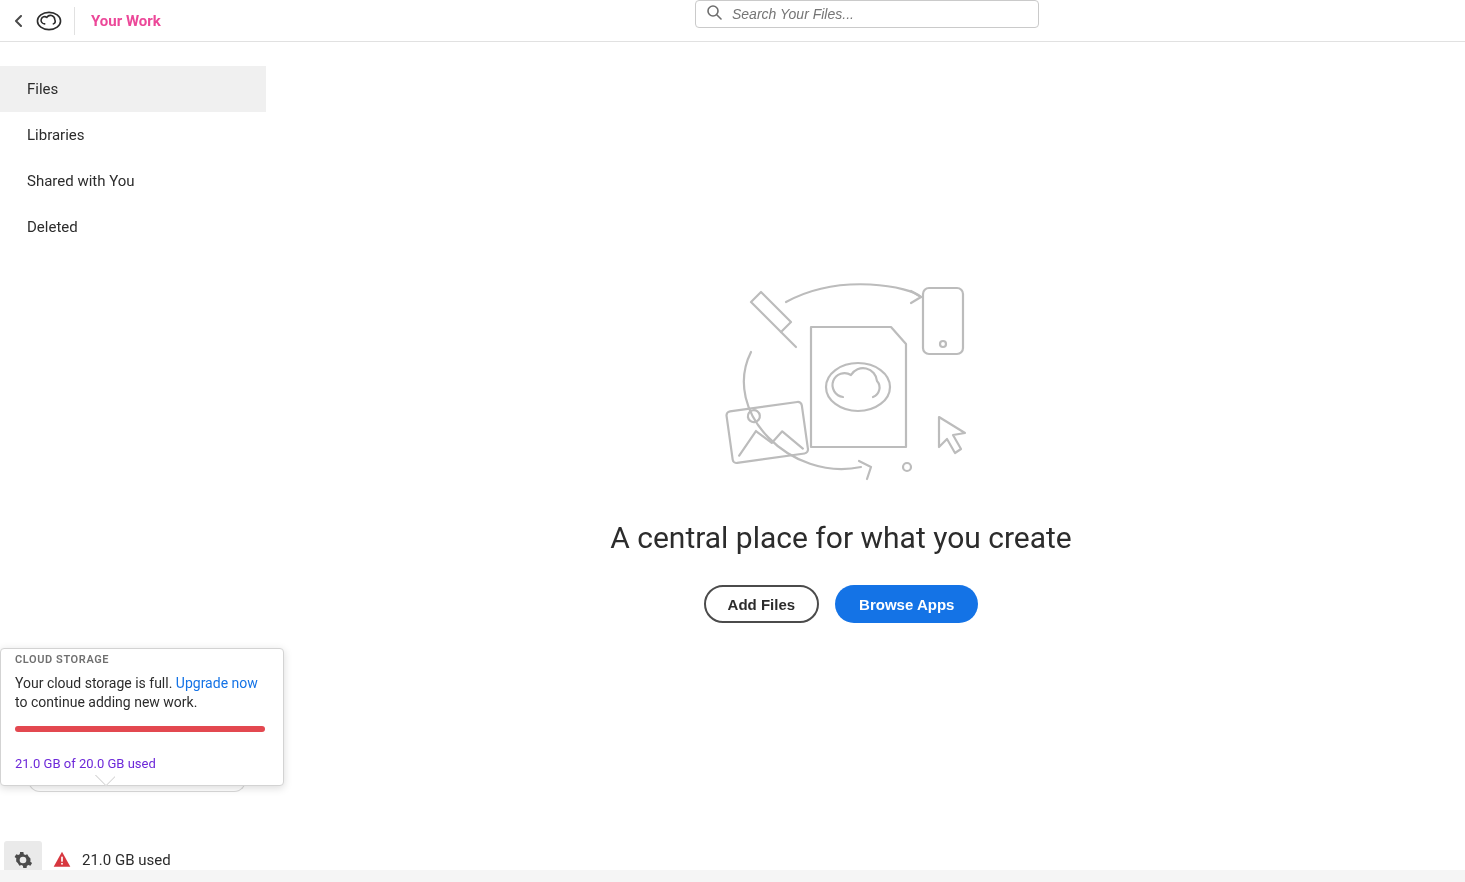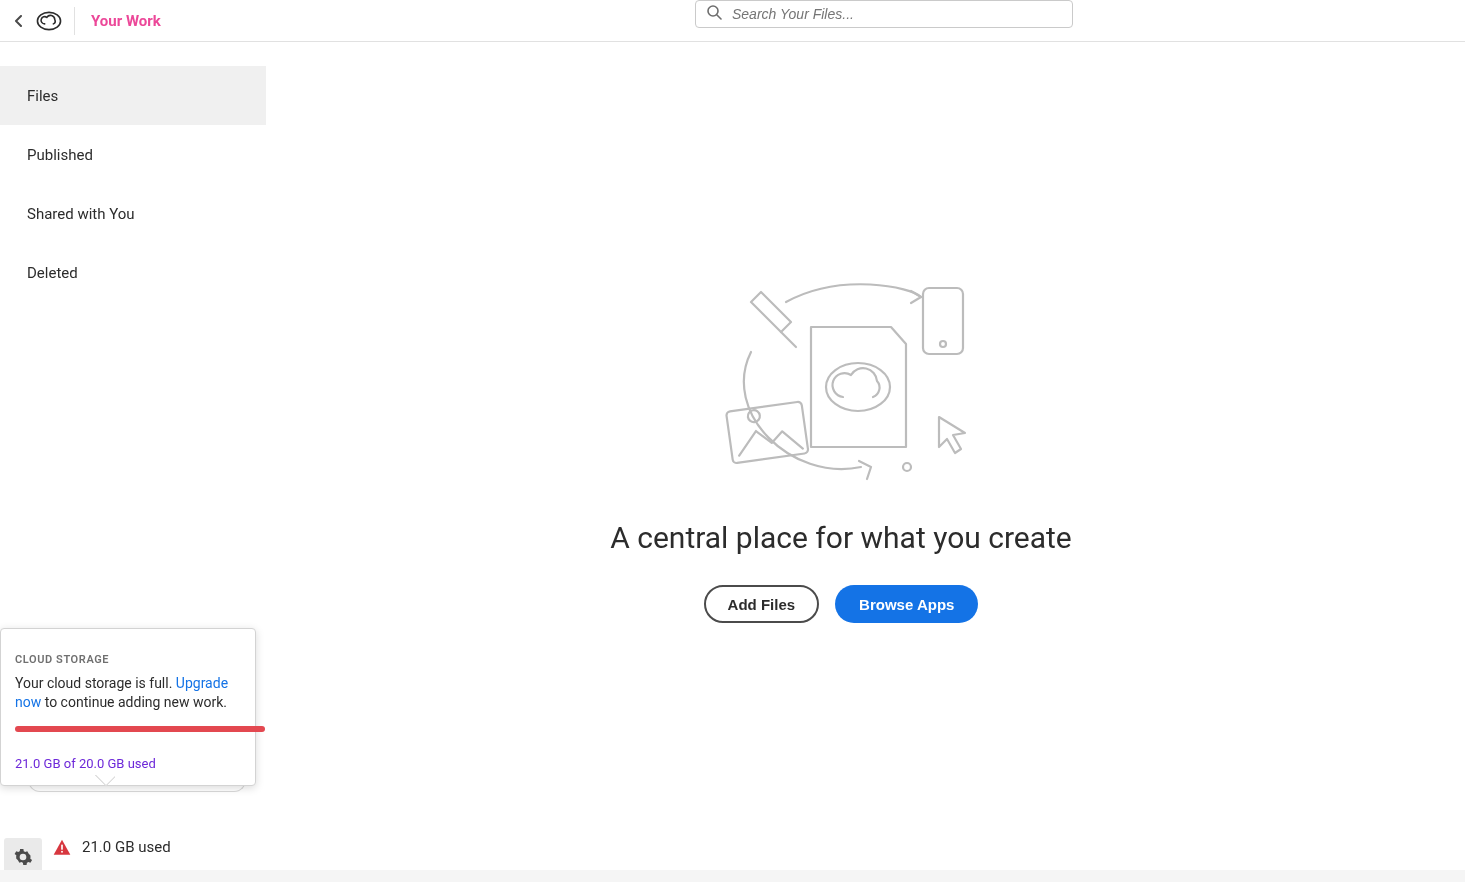--- a/index.html
+++ b/index.html
@@ -43,21 +43,21 @@
   .cc-logo{
     width:26px;height:26px;display:flex;align-items:center;justify-content:center;
     color:#2c2c2c;
   }
   .logo-divider{width:1px;height:28px;background:var(--border);margin:0 10px 0 6px}
   .page-title{font-size:15px;font-weight:700;color:#ec4899}
 
   .search-wrap{
     position:absolute;
     left:695px; top:0;
-    height:28px; width:378px;
+    height:28px; width:344px;
     border:1px solid #cacaca;
     border-radius:4px;
     display:flex;align-items:center;
     padding:0 10px;
     color:var(--muted);
     background:#fff;
   }
   .search-wrap input{
     border:none;outline:none;flex:1;font-size:14px;
     font-style:italic;color:var(--muted);background:transparent;
@@ -68,21 +68,21 @@
   .content{
     position:absolute; top:42px; left:0; right:0; bottom:44px;
     display:flex;
   }
   .sidebar{
     width:266px; flex:0 0 266px;
     padding-top:24px;
     position:relative;
   }
   .side-item{
-    height:59px; display:flex; align-items:center;
+    height:46px; display:flex; align-items:center;
     padding-left:27px; font-size:15px; color:#2c2c2c;
     cursor:pointer;
   }
   .side-item.active{background:var(--sidebar-active); font-weight:400}
   .main{
     flex:1; position:relative;
   }
 
   
   .hero{
@@ -113,21 +113,21 @@
     background:#fff; color:#2c2c2c; border-color:#4b4b4b;
   }
   .btn-primary{
     background:var(--blue); color:#fff;
   }
 
   
   .bottom-strip{
     position:absolute; left:0; right:0; bottom:0; height:44px;
     border-top:0;
-    display:flex; gap:10px;
+    display:flex; align-items:center; gap:10px;
     padding-left:4px;
     background:#fff;
   }
   .gear{
     width:38px;height:38px;background:#eaeaea;border-radius:3px;
     display:flex;align-items:center;justify-content:center;
     color:#4b4b4b;cursor:pointer;
   }
   .warn{
     width:20px;height:20px;color:var(--red-dark);
@@ -136,26 +136,26 @@
   .used-label{font-size:15px;color:#2c2c2c}
   .bottom-fade{
     position:absolute; left:0; right:0; bottom:0; height:12px;
     background:#f5f5f5;
   }
 
   
   .storage-popover{
     position:absolute;
     left:0; bottom:96px;
-    width:256px;
+    width:284px;
     background:#fff;
     border:1px solid #d3d3d3;
     border-radius:4px;
     box-shadow:0 2px 8px rgba(0,0,0,0.15);
-    padding:24px 14px 14px 14px;
+    padding:4px 14px 14px 14px;
     z-index:20;
   }
   .storage-popover .arrow{
     position:absolute;
     bottom:-10px; left:94px;
     width:20px;height:20px;
     overflow:hidden;
   }
   .storage-popover .arrow::after{
     content:"";
@@ -222,21 +222,21 @@
   </div>
 </div>
 
 <div class="content">
 
   <div class="sidebar">
     <div class="side-item active">
         <span>Files</span>
       </div>
     <div class="side-item">
-        <span>Published</span>
+        <span>Libraries</span>
       </div>
     <div class="side-item">
         <span>Shared with You</span>
       </div>
     <div class="side-item">
         <span>Deleted</span>
       </div>
   </div>
 
   <div class="main">

